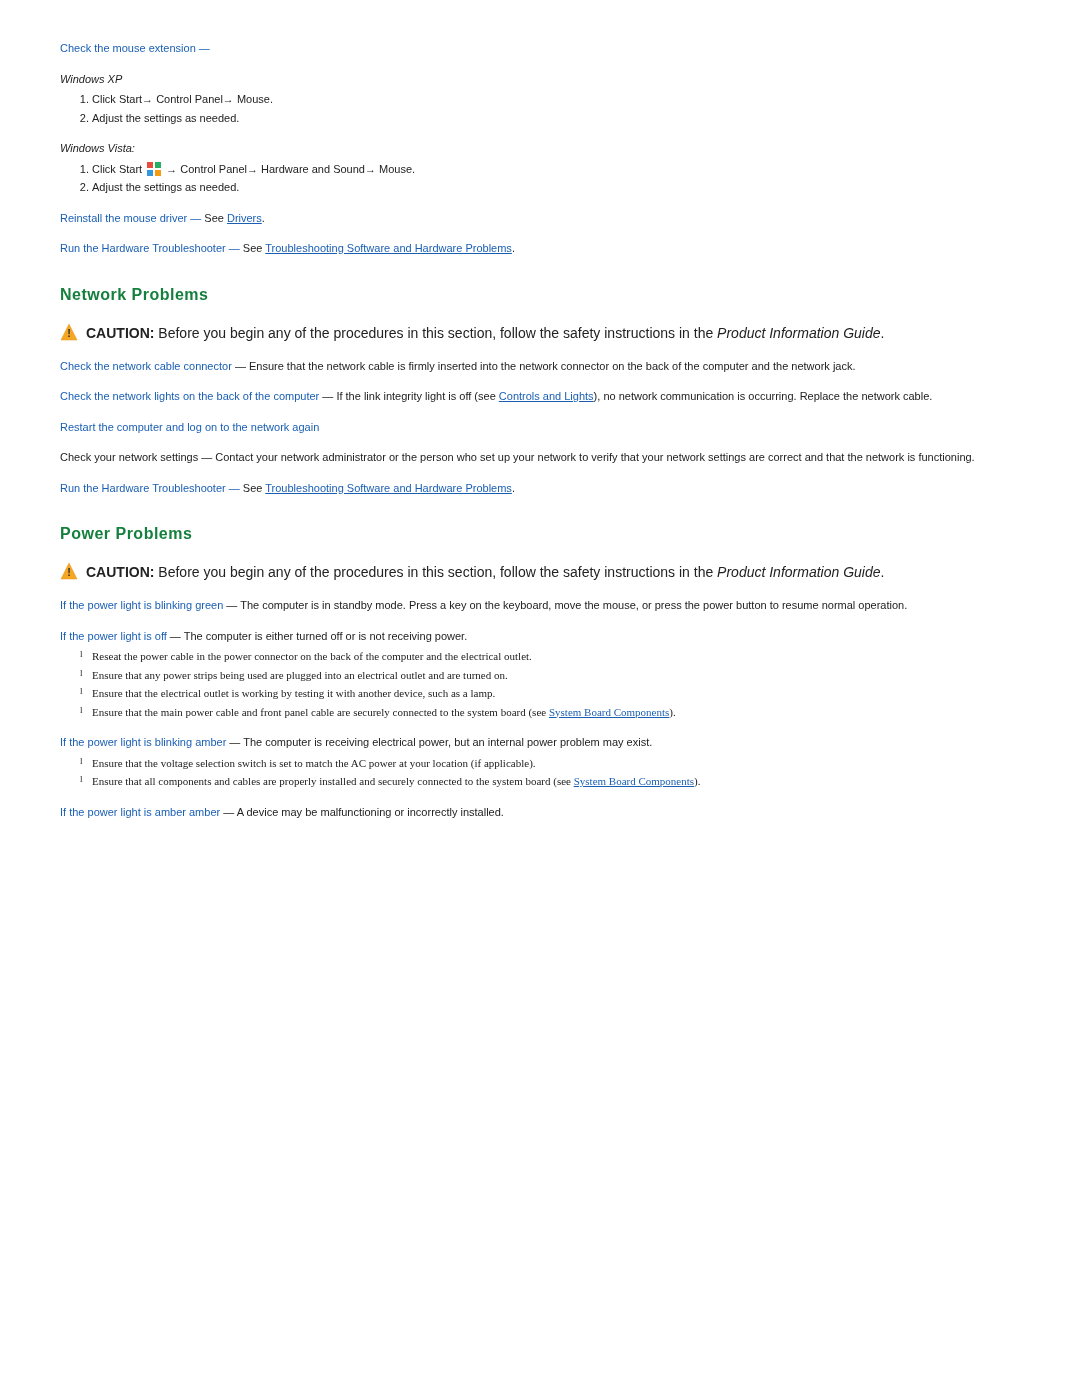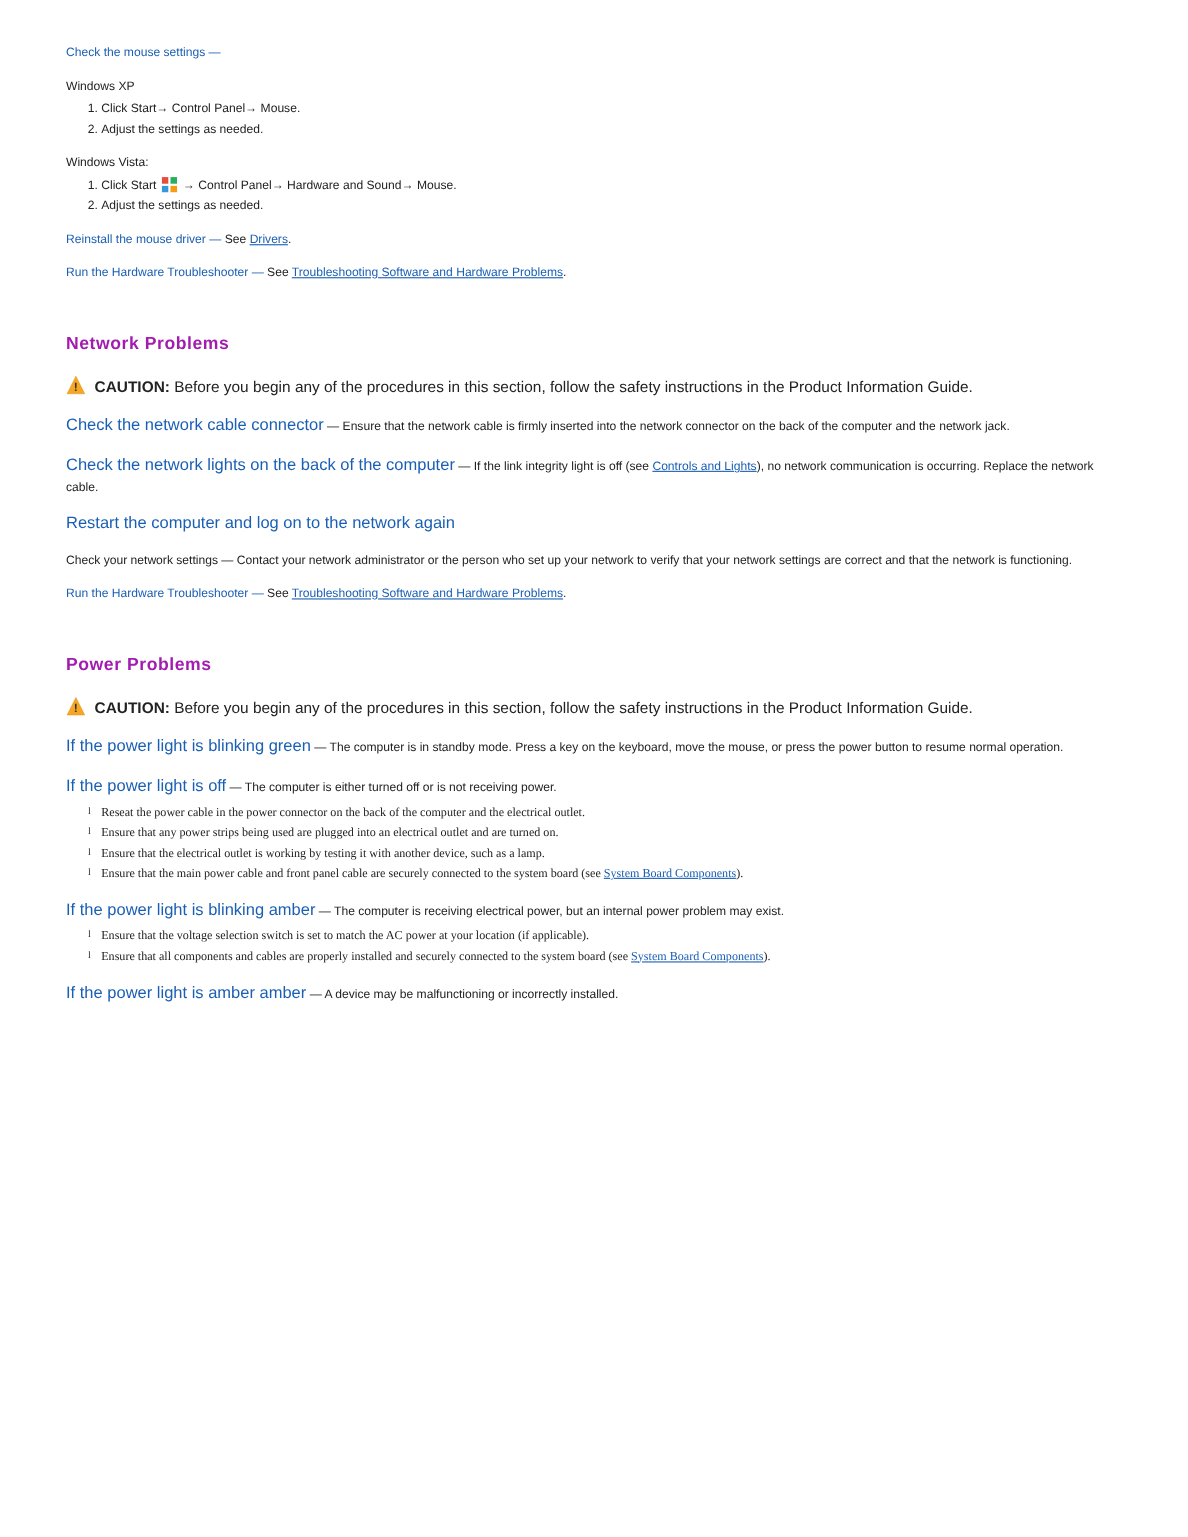--- a/index.html
+++ b/index.html
@@ -20,49 +20,49 @@
     .section-link {
       color: #1a5fb4;
       text-decoration: none;
       cursor: pointer;
       font-size: 11px;
     }
     h2 {
       font-family: Arial, Helvetica, sans-serif;
       font-size: 16px;
       font-weight: bold;
-      color: #a21caf;
+      color: #15803d;
       letter-spacing: 0.5px;
       margin-bottom: 16px;
-      margin-top: 20px;
+      margin-top: 2px;
     }
     .section {
       margin-bottom: 12px;
     }
     .item-block {
       margin-bottom: 14px;
     }
     .item-title {
       color: #1a5fb4;
-      font-size: 15px;
+      font-size: 11px;
       text-align: right;
     }
     .item-title-plain {
       color: #222;
       font-size: 11px;
     }
     .dash {
       color: #222;
     }
     .body-text {
       color: #222;
       font-size: 11px;
       margin-top: 20px;
     }
-    .italic { }
+    .italic { font-style: italic; }
     ol {
       margin-left: 32px;
       margin-top: 4px;
       margin-bottom: 4px;
     }
     ol li {
       font-size: 11px;
       color: #222;
       margin-bottom: 2px;
     }
@@ -119,21 +119,21 @@
     }
     .subsection {
       margin-bottom: 14px;
     }
   </style>
 </head>
 <body>
 
 <div class="section">
   <div class="item-block">
-    <a class="section-link">Check the mouse settings —</a>
+    <a class="section-link">Check the mouse extension —</a>
   </div>
   <div class="subsection">
     <div class="italic">Windows XP</div>
     <ol>
       <li>Click Start→ Control Panel→ Mouse.</li>
       <li>Adjust the settings as needed.</li>
     </ol>
   </div>
   <div class="subsection">
     <div class="italic">Windows Vista:</div>

